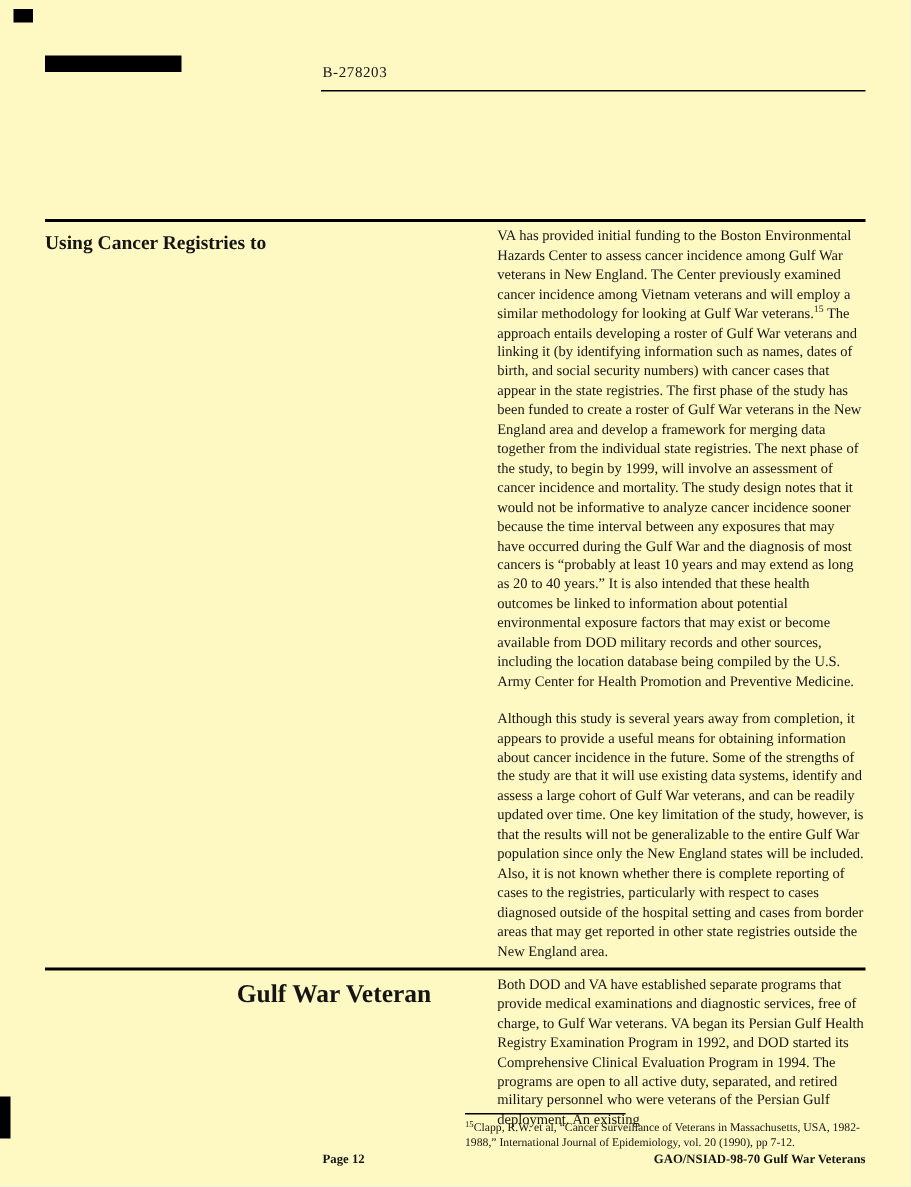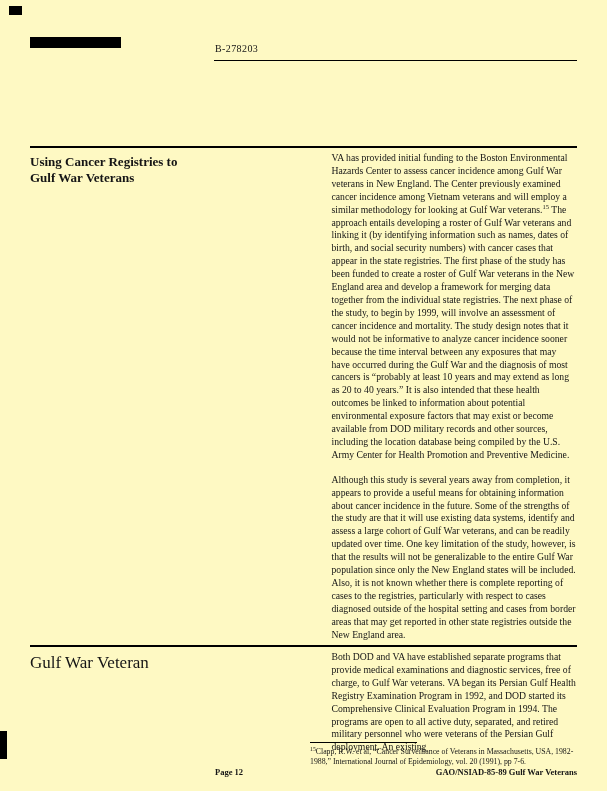--- a/index.html
+++ b/index.html
@@ -15,21 +15,21 @@
 
   .doc-number{position:absolute;left:215px;top:43px;font-size:10px;letter-spacing:.4px;}
   .header-rule{position:absolute;left:214px;top:60px;width:363px;height:1px;background:#000;}
 
   .section{position:absolute;left:30px;width:547px;border-top:2px solid #000;display:flex;gap:10px;}
   .section-1{top:146px;height:499px;overflow:hidden;}
   .section-2{top:645px;}
   .col-title{width:280px;padding:6px 34px 0 0;}
   .col-body{width:267px;padding-top:4px;}
   .title-1{font-size:13px;line-height:16px;font-weight:bold;}
-  .title-2{font-size:17px;line-height:20px;font-weight:normal;}
+  .title-2{font-size:17px;line-height:20px;font-weight:bold;text-align:right;}
   .body-text{font-size:9.7px;line-height:12.9px;}
   .body-text p{margin:0 0 12px 0;}
   sup.fn-ref{font-size:6.5px;vertical-align:4px;line-height:0;}
 
   .footnote{position:absolute;left:310px;top:742px;width:268px;font-size:7.8px;line-height:9.9px;}
   .footnote-rule{width:107px;height:1px;background:#000;margin-bottom:4px;}
   .fn-sup{font-size:5.8px;vertical-align:3px;line-height:0;}
   .journal{}
 
   .footer{position:absolute;left:0;top:767px;width:607px;font-size:8.5px;font-weight:bold;}
@@ -45,21 +45,20 @@
   <div class="mark mark-bar"></div>
   <div class="mark mark-edge"></div>
 
   <div class="doc-number">B-278203</div>
   <div class="header-rule"></div>
 
   <div class="section section-1">
     <div class="col-title">
       <div class="title-1">
         <div>Using Cancer Registries to</div>
-        <div>Gulf War Veterans</div>
       </div>
     </div>
     <div class="col-body body-text">
       <p><span>VA has provided initial funding to the Boston Environmental Hazards Center to assess cancer incidence among Gulf War veterans in New England. The Center previously examined cancer incidence among Vietnam veterans and will employ a similar methodology for looking at Gulf War veterans.</span><sup class="fn-ref">15</sup><span> The approach entails developing a roster of Gulf War veterans and linking it (by identifying information such as names, dates of birth, and social security numbers) with cancer cases that appear in the state registries. The first phase of the study has been funded to create a roster of Gulf War veterans in the New England area and develop a framework for merging data together from the individual state registries. The next phase of the study, to begin by 1999, will involve an assessment of cancer incidence and mortality. The study design notes that it would not be informative to analyze cancer incidence sooner because the time interval between any exposures that may have occurred during the Gulf War and the diagnosis of most cancers is “probably at least 10 years and may extend as long as 20 to 40 years.” It is also intended that these health outcomes be linked to information about potential environmental exposure factors that may exist or become available from DOD military records and other sources, including the location database being compiled by the U.S. Army Center for Health Promotion and Preventive Medicine.</span></p>
       <p>Although this study is several years away from completion, it appears to provide a useful means for obtaining information about cancer incidence in the future. Some of the strengths of the study are that it will use existing data systems, identify and assess a large cohort of Gulf War veterans, and can be readily updated over time. One key limitation of the study, however, is that the results will not be generalizable to the entire Gulf War population since only the New England states will be included. Also, it is not known whether there is complete reporting of cases to the registries, particularly with respect to cases diagnosed outside of the hospital setting and cases from border areas that may get reported in other state registries outside the New England area.</p>
     </div>
   </div>
 
   <div class="section section-2">
     <div class="col-title">
@@ -68,22 +67,22 @@
       </div>
     </div>
     <div class="col-body body-text">
       <p>Both DOD and VA have established separate programs that provide medical examinations and diagnostic services, free of charge, to Gulf War veterans. VA began its Persian Gulf Health Registry Examination Program in 1992, and DOD started its Comprehensive Clinical Evaluation Program in 1994. The programs are open to all active duty, separated, and retired military personnel who were veterans of the Persian Gulf deployment. An existing</p>
     </div>
   </div>
 
   <div class="footnote">
     <div class="footnote-rule"></div>
     <div>
-      <sup class="fn-sup">15</sup><span>Clapp, R.W. et al, “Cancer Surveillance of Veterans in Massachusetts, USA, 1982-1988,” </span><span class="journal">International Journal of Epidemiology</span><span>, vol. 20 (1991), pp 7-6.</span>
+      <sup class="fn-sup">15</sup><span>Clapp, R.W. et al, “Cancer Surveillance of Veterans in Massachusetts, USA, 1982-1988,” </span><span class="journal">International Journal of Epidemiology</span><span>, vol. 20 (1990), pp 7-12.</span>
     </div>
   </div>
 
   <div class="footer">
     <span class="footer-left">Page 12</span>
-    <span class="footer-right">GAO/NSIAD-85-89 Gulf War Veterans</span>
+    <span class="footer-right">GAO/NSIAD-98-70 Gulf War Veterans</span>
   </div>
 
 </div>
 
 </body></html>

